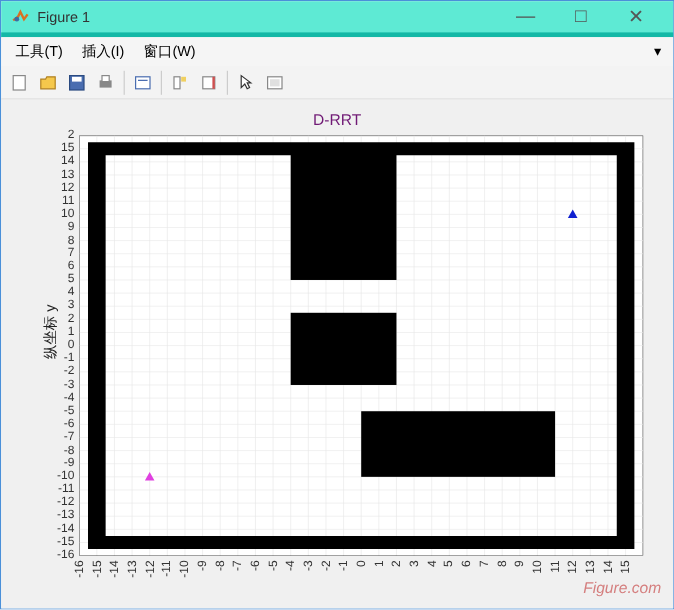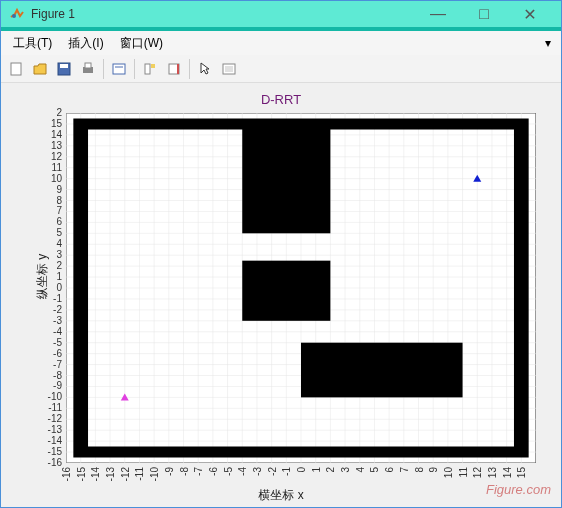--- a/index.html
+++ b/index.html
@@ -103,21 +103,20 @@
         <svg width="16" height="16">
           <rect x="2" y="3" width="12" height="10" fill="#fff" stroke="#888"></rect>
           <rect x="4" y="5" width="8" height="6" fill="#e0e0e0"></rect>
         </svg>
       </div>
   </div>
 
   <div class="figarea">
     <div class="chart-title">D-RRT</div>
     <div class="ylabel">纵坐标 y</div>
-    <div class="xlabel">横坐标 x</div>
     <div class="plot-wrap">
       <svg class="plot-svg" id="plot" width="470" height="350">
           <rect x="0" y="0" width="470" height="350" fill="#fff" stroke="#000" stroke-width="0.8"></rect>
           <line x1="0" y1="0" x2="0" y2="350" stroke="#e5e5e5" stroke-width="0.5"></line>
           <line x1="14.6875" y1="0" x2="14.6875" y2="350" stroke="#e5e5e5" stroke-width="0.5"></line>
           <line x1="29.375" y1="0" x2="29.375" y2="350" stroke="#e5e5e5" stroke-width="0.5"></line>
           <line x1="44.0625" y1="0" x2="44.0625" y2="350" stroke="#e5e5e5" stroke-width="0.5"></line>
           <line x1="58.75" y1="0" x2="58.75" y2="350" stroke="#e5e5e5" stroke-width="0.5"></line>
           <line x1="73.4375" y1="0" x2="73.4375" y2="350" stroke="#e5e5e5" stroke-width="0.5"></line>
           <line x1="88.125" y1="0" x2="88.125" y2="350" stroke="#e5e5e5" stroke-width="0.5"></line>

